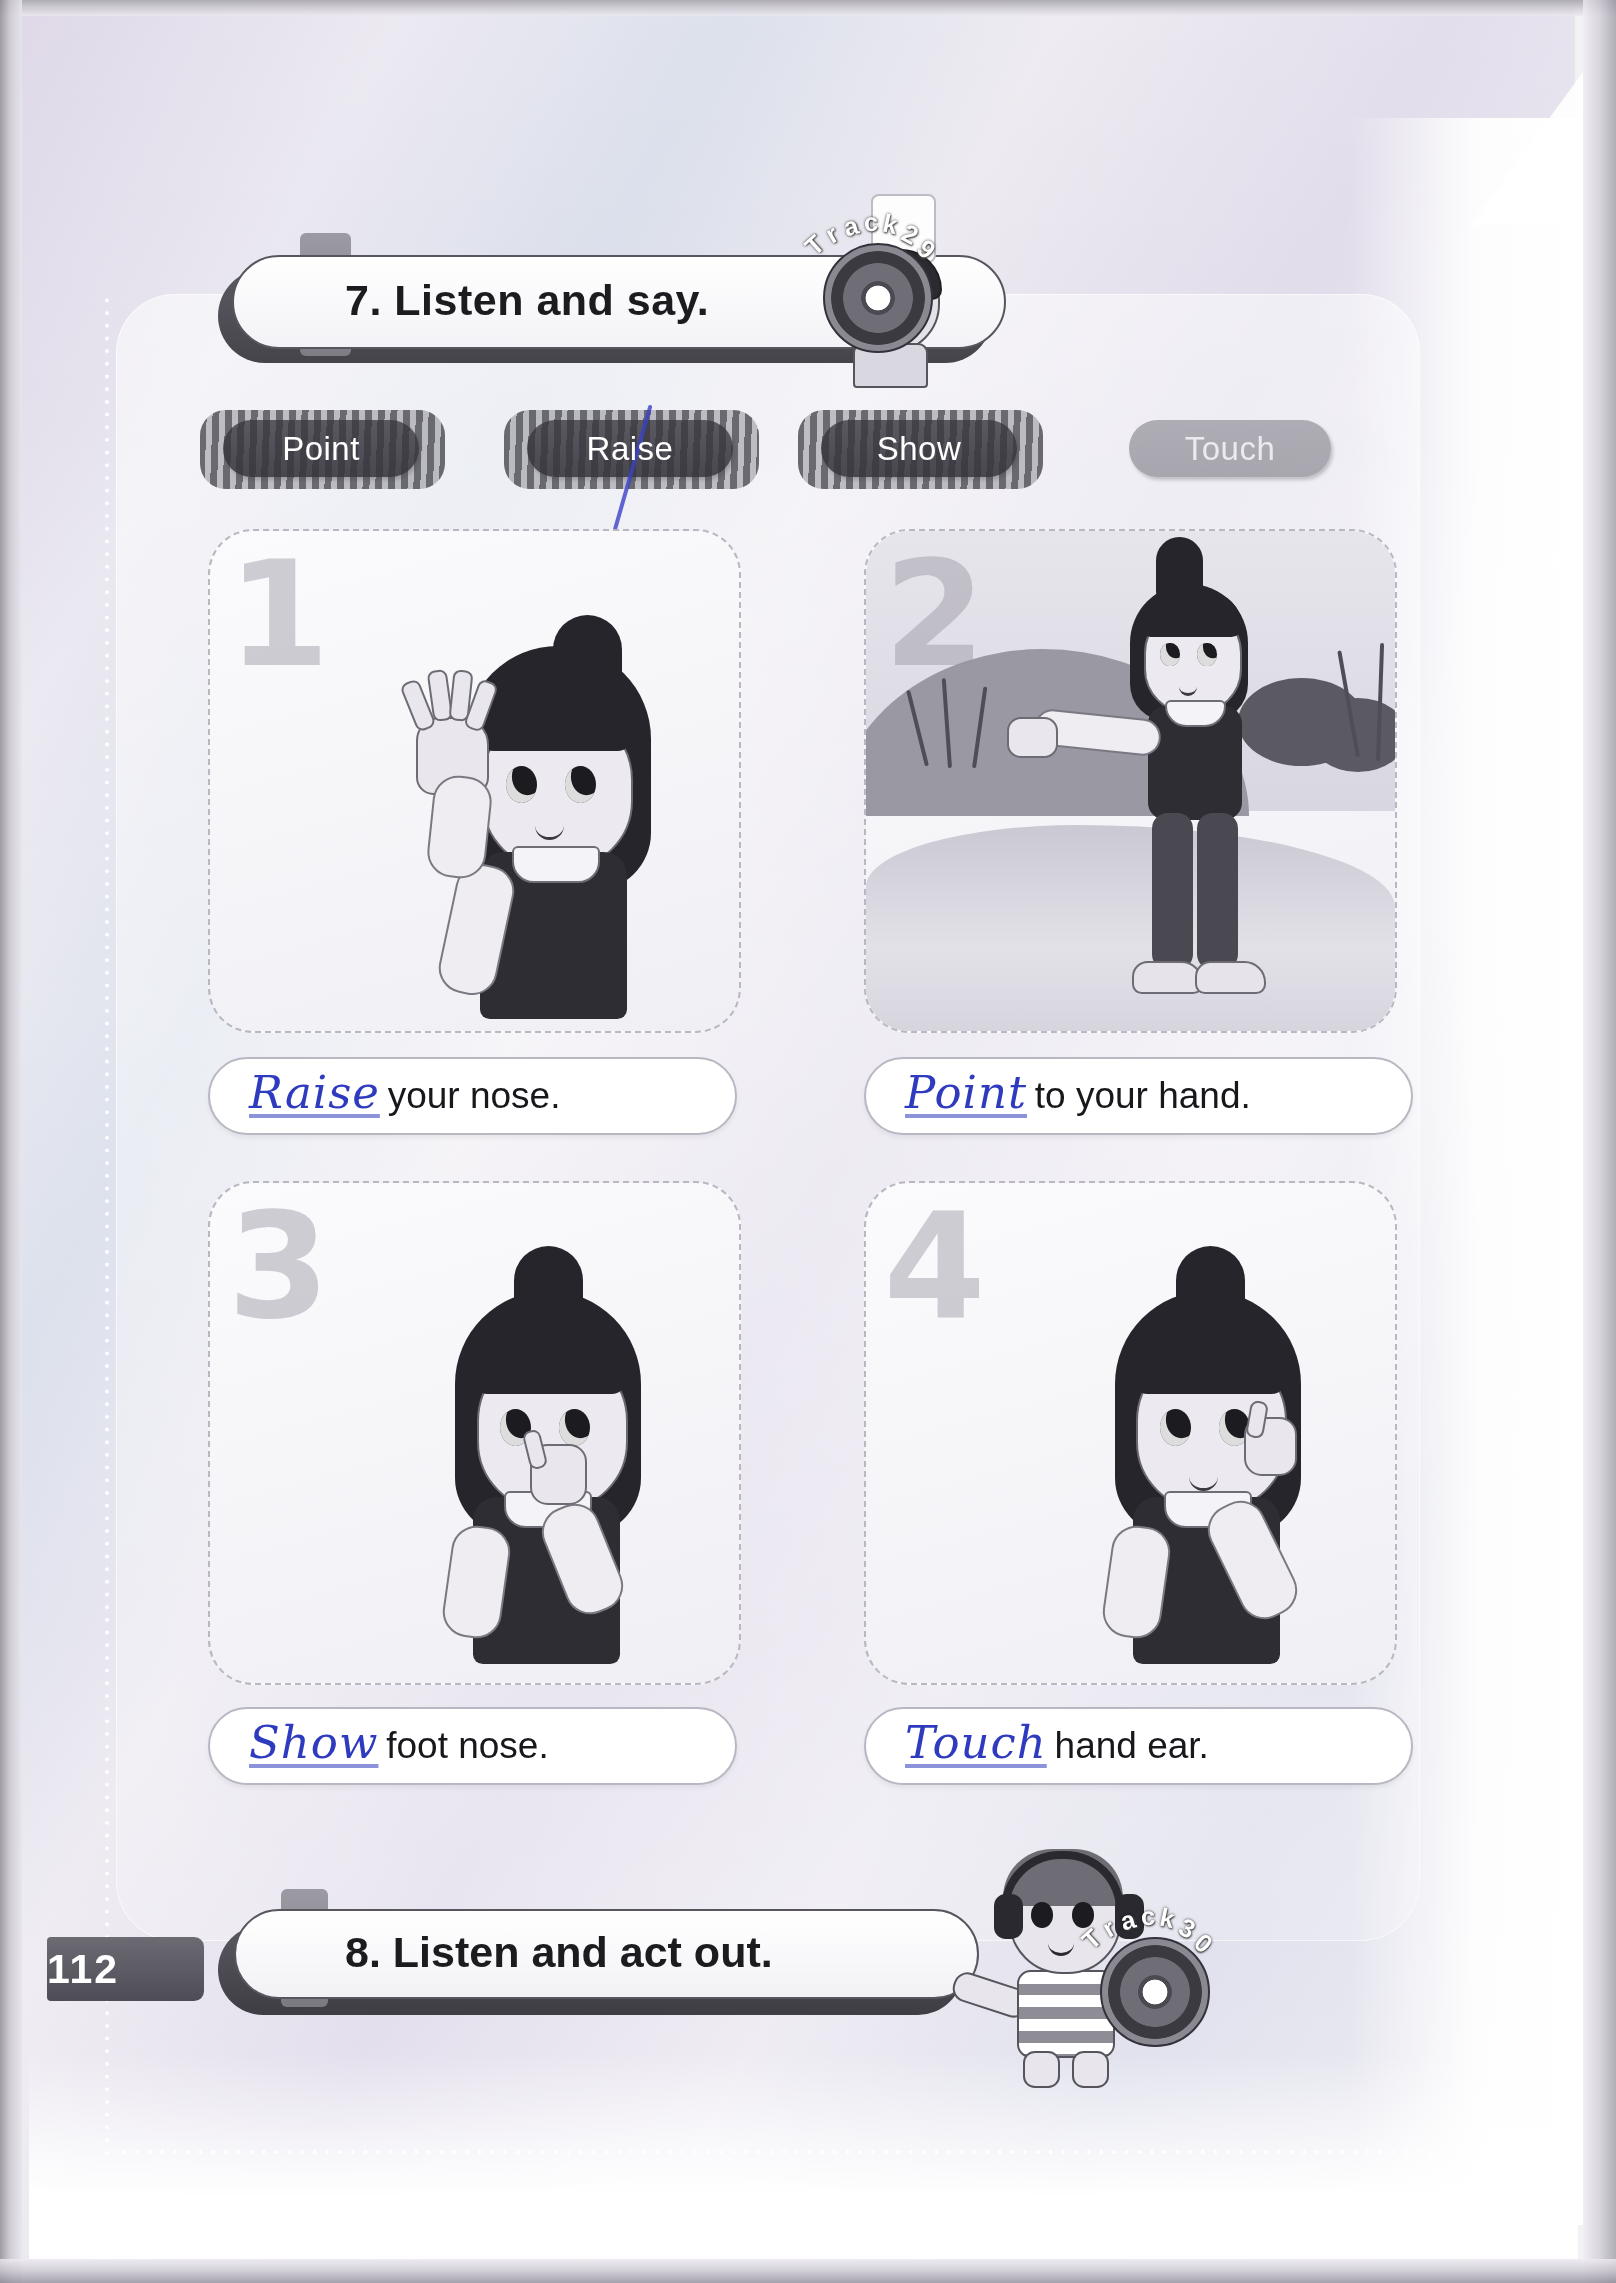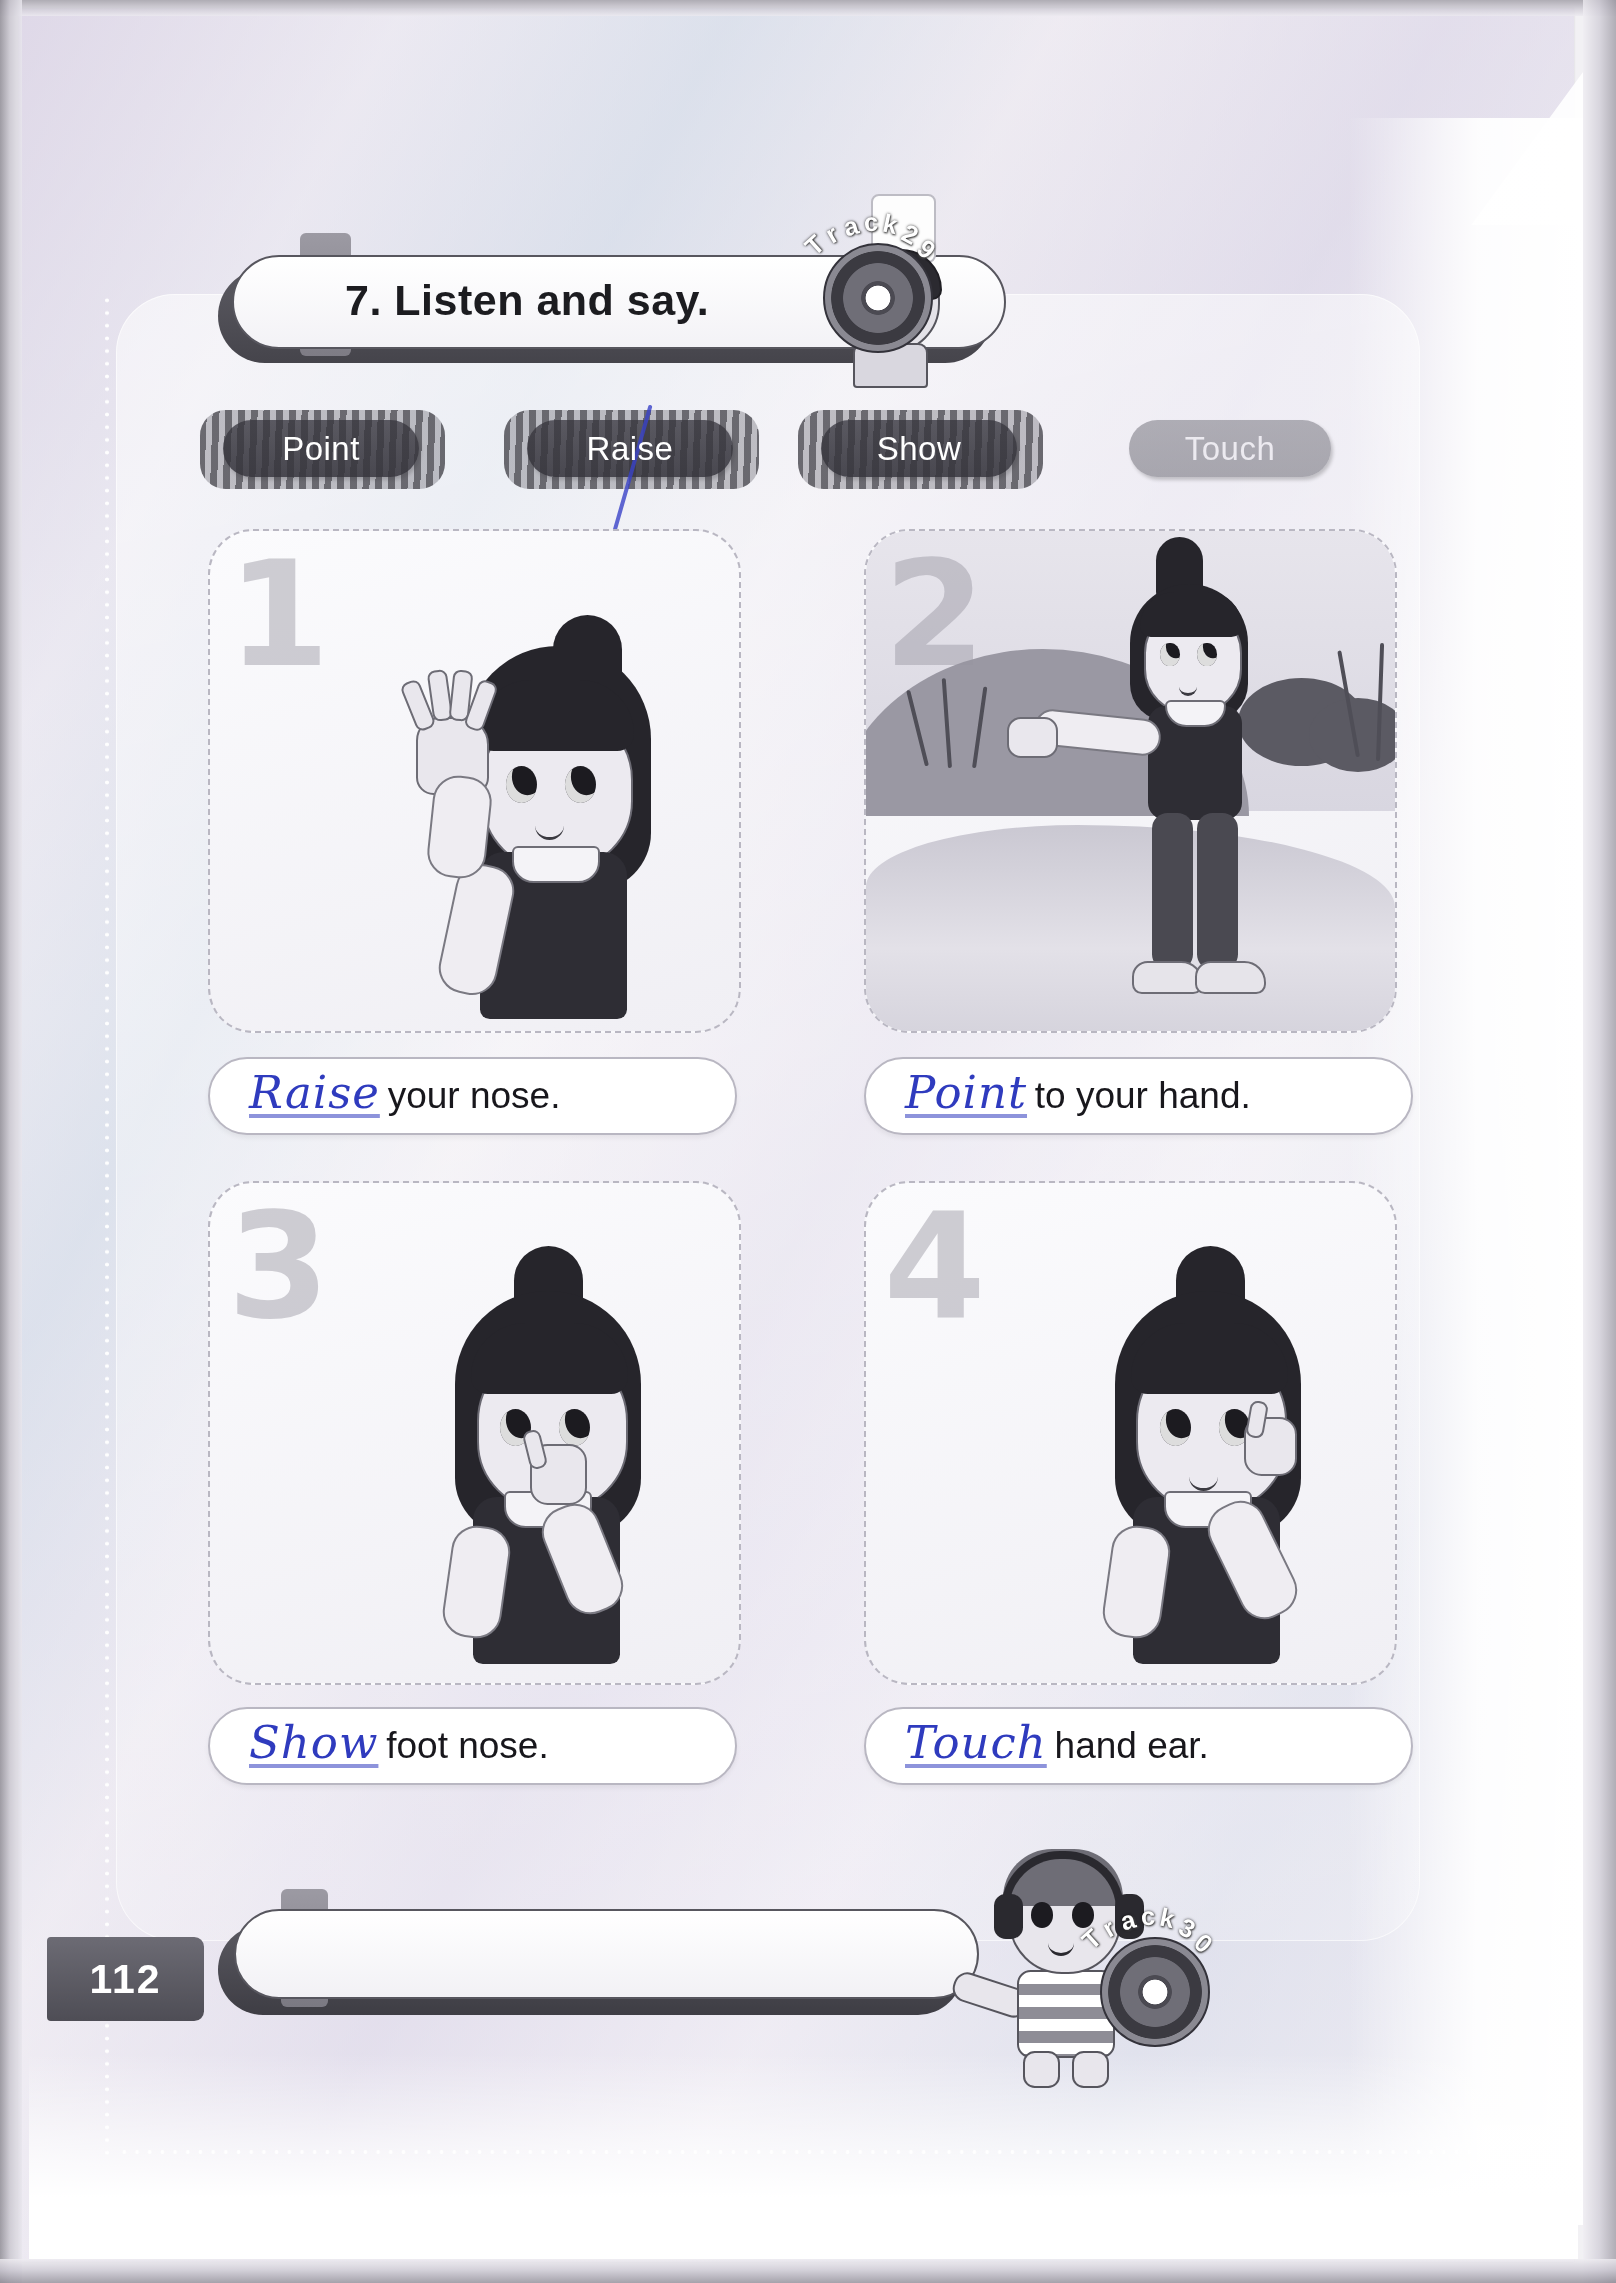--- a/index.html
+++ b/index.html
@@ -491,26 +491,25 @@
     color: #1c1c20;
     white-space: nowrap;
   }
 
   
   .page-tab {
     position: absolute;
     left: 47px;
     top: 1937px;
     width: 157px;
-    height: 84px;
+    height: 64px;
     background: linear-gradient(180deg, #6c6b74 0%, #4e4d55 100%);
     border-radius: 3.9px 9.8px 9.8px 3.9px;
     display: flex;
     align-items: center;
-    justify-content: center;
   }
   .page-num {
     font-size: 41px;
     font-weight: bold;
     color: #ffffff;
     letter-spacing: 2px;
   }
 
   
   .hp-girl { position: absolute; left: 970px; top: 1833px; width: 196px; height: 235px; }
@@ -723,20 +722,21 @@
   </div>
   <div class="pill" id="pill4">
     <span class="hand-answer">Touch</span>
     <span class="printed">hand ear.</span>
   </div>
 
   <div class="header8">
     <div class="h8-shadow"></div>
     <div class="h8-tab"></div>
     <div class="h8-white"></div>
+    <div class="h8-title">8. Listen and act out.</div>
   </div>
 
   <div class="hp-girl">
     <div class="hp-arm l"></div>
     <div class="hp-arm r"></div>
     <div class="hp-body"></div>
     <div class="hp-leg l"></div>
     <div class="hp-leg r"></div>
     <div class="hp-head"></div>
     <div class="hp-hair"></div>

